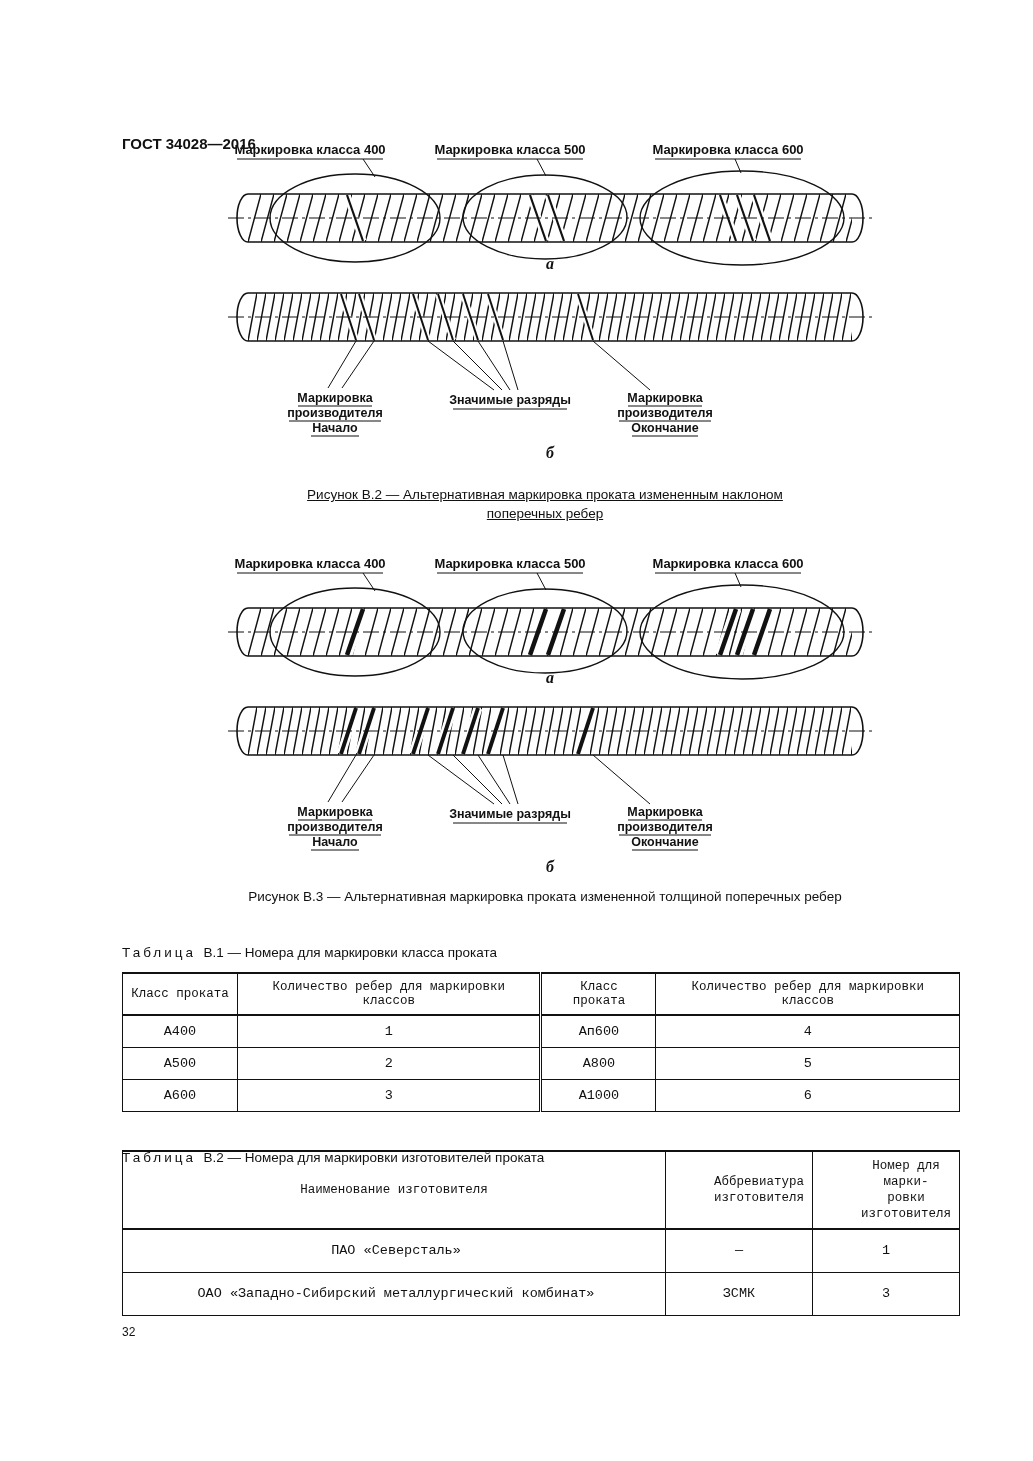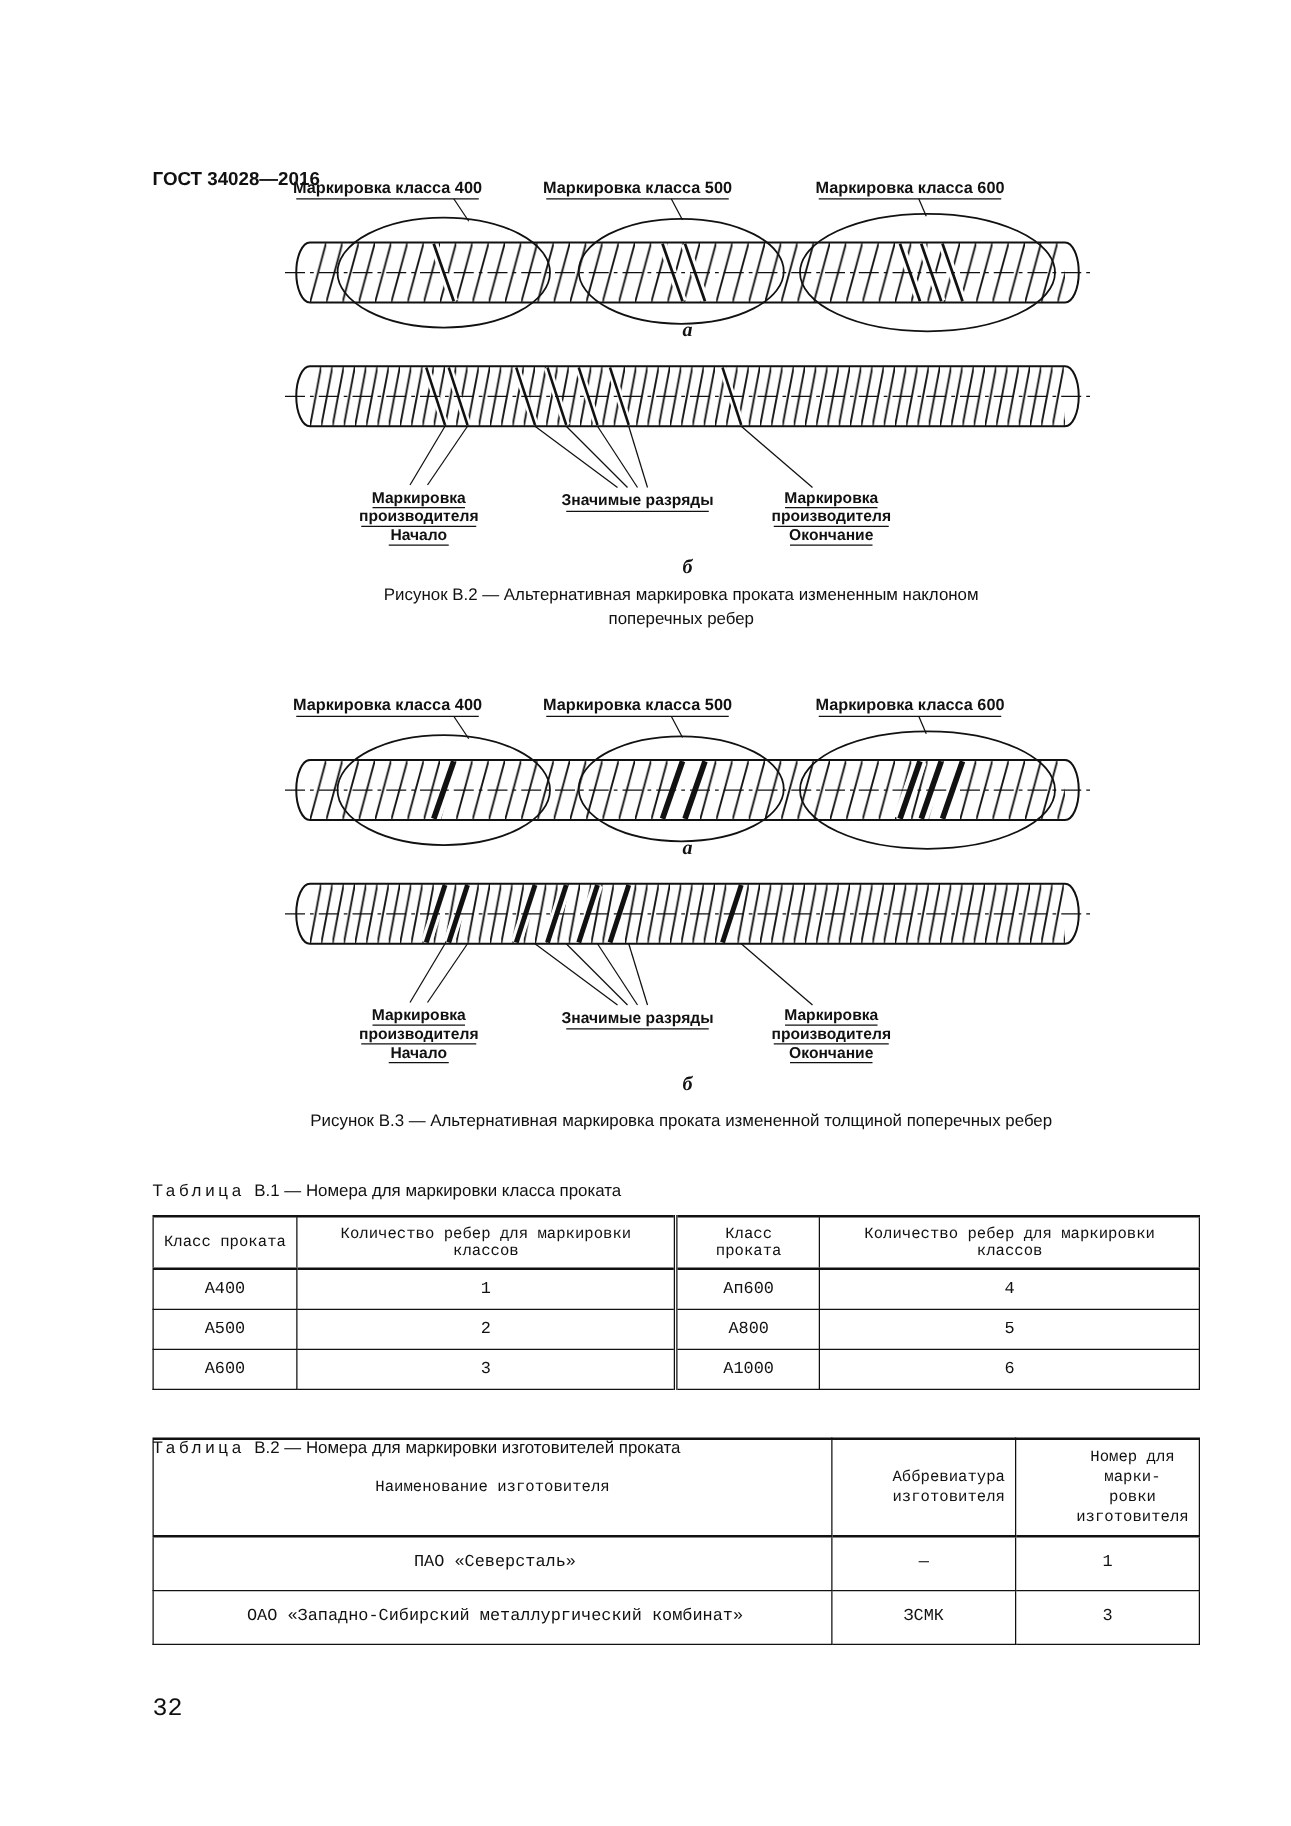--- a/index.html
+++ b/index.html
@@ -22,21 +22,21 @@
   .gtable { position:absolute; border-collapse:collapse; font-size:13.5px; }
   .gtable th, .gtable td { border:1px solid #111; vertical-align:middle;font-family:Liberation Mono, monospace; }
   .gtable { border:1.5px solid #111; border-top:2px solid #111; }
   .gtable thead th { font-size:12.5px; font-weight:normal; text-align:center; padding:6px 8px; border-bottom:2px solid #111; }
   .gtable td { text-align:center; padding:5px 8px; }
   #tb1 td { height:32px; }
   #tb2 td { height:43px; }
   .dbl { border-left:3px double #111 !important; }
   .lft { text-align:right; padding-left:12px !important; }
   .ln { display:block; line-height:16px;margin-left:40px; }
-  .page-number { position:absolute; left:122px; top:1356px; font-size:20px;font-family:Liberation Mono, monospace; }
+  .page-number { position:absolute; left:122px; top:1325px; font-size:12px; }
 </style>
 </head>
 <body>
 
 <div class="page">
 
   <div class="doc-header">ГОСТ 34028—2016</div>
 
   <div class="fig-wrap" style="left:145px; top:138px;">
     <svg width="740" height="330" viewBox="0 0 740 330">
@@ -145,21 +145,21 @@
           <line x1="308" y1="271" x2="422" y2="271"></line>
           <line x1="483" y1="268" x2="557" y2="268"></line>
           <line x1="474" y1="283" x2="566" y2="283"></line>
           <line x1="487" y1="298" x2="553" y2="298"></line>
         </g>
       </g>
       <text class="fsub" x="405" y="320">б</text>
     </svg>
   </div>
 
-  <div class="fcap" style="left:175px; top:466px; width:740px;">
+  <div class="fcap" style="left:175px; top:485px; width:740px;text-decoration:underline;">
     <span>Рисунок В.2 — Альтернативная маркировка проката измененным наклоном</span>
     <span>поперечных ребер</span>
   </div>
 
   <div class="fig-wrap" style="left:145px; top:552px;">
     <svg width="740" height="330" viewBox="0 0 740 330">
       <defs>
         <pattern id="b3ha" x="103" y="56" width="13" height="48" patternUnits="userSpaceOnUse">
           <line x1="0" y1="48" x2="13" y2="0" stroke="#111" stroke-width="1.5"></line>
         </pattern>

